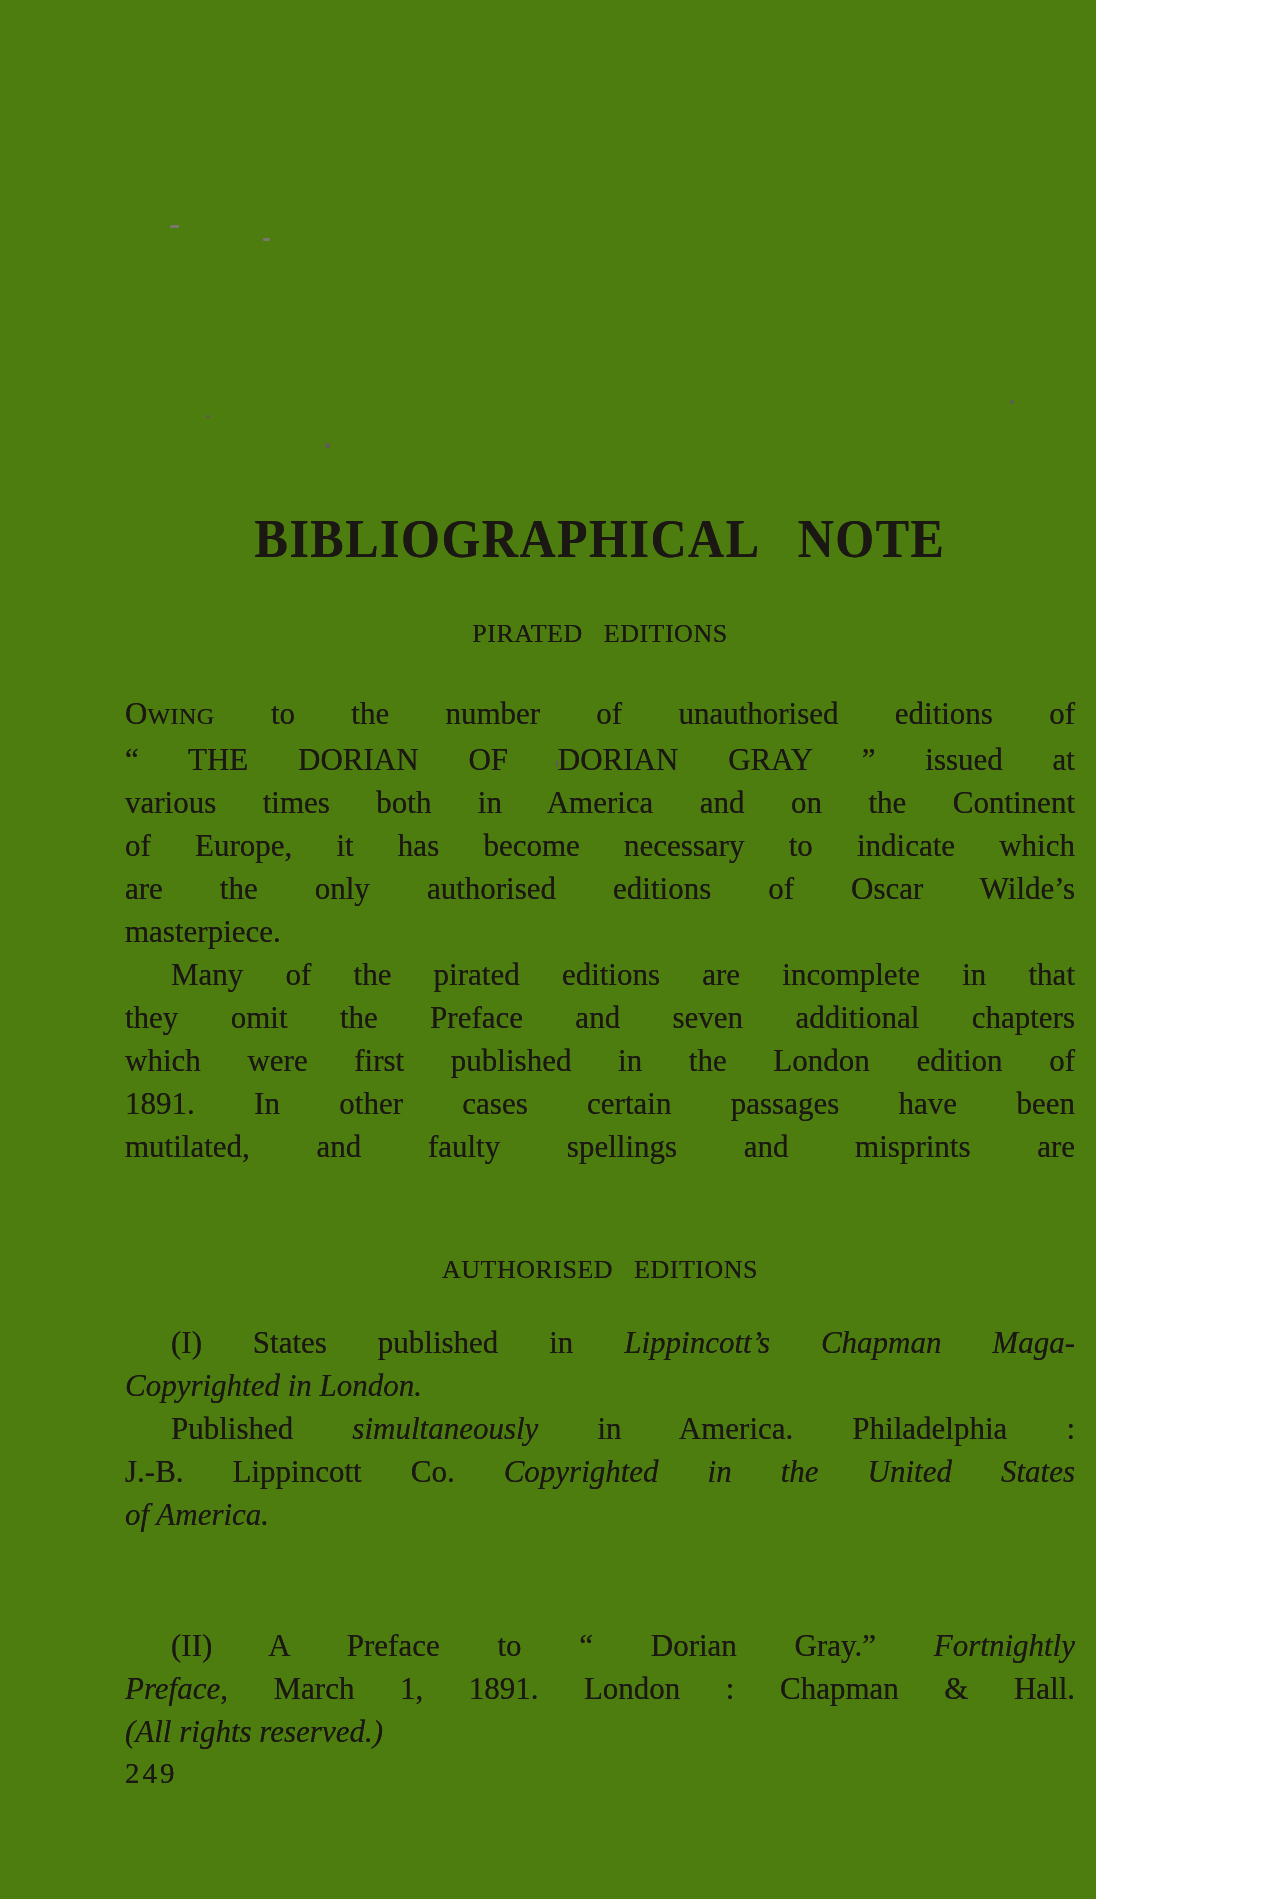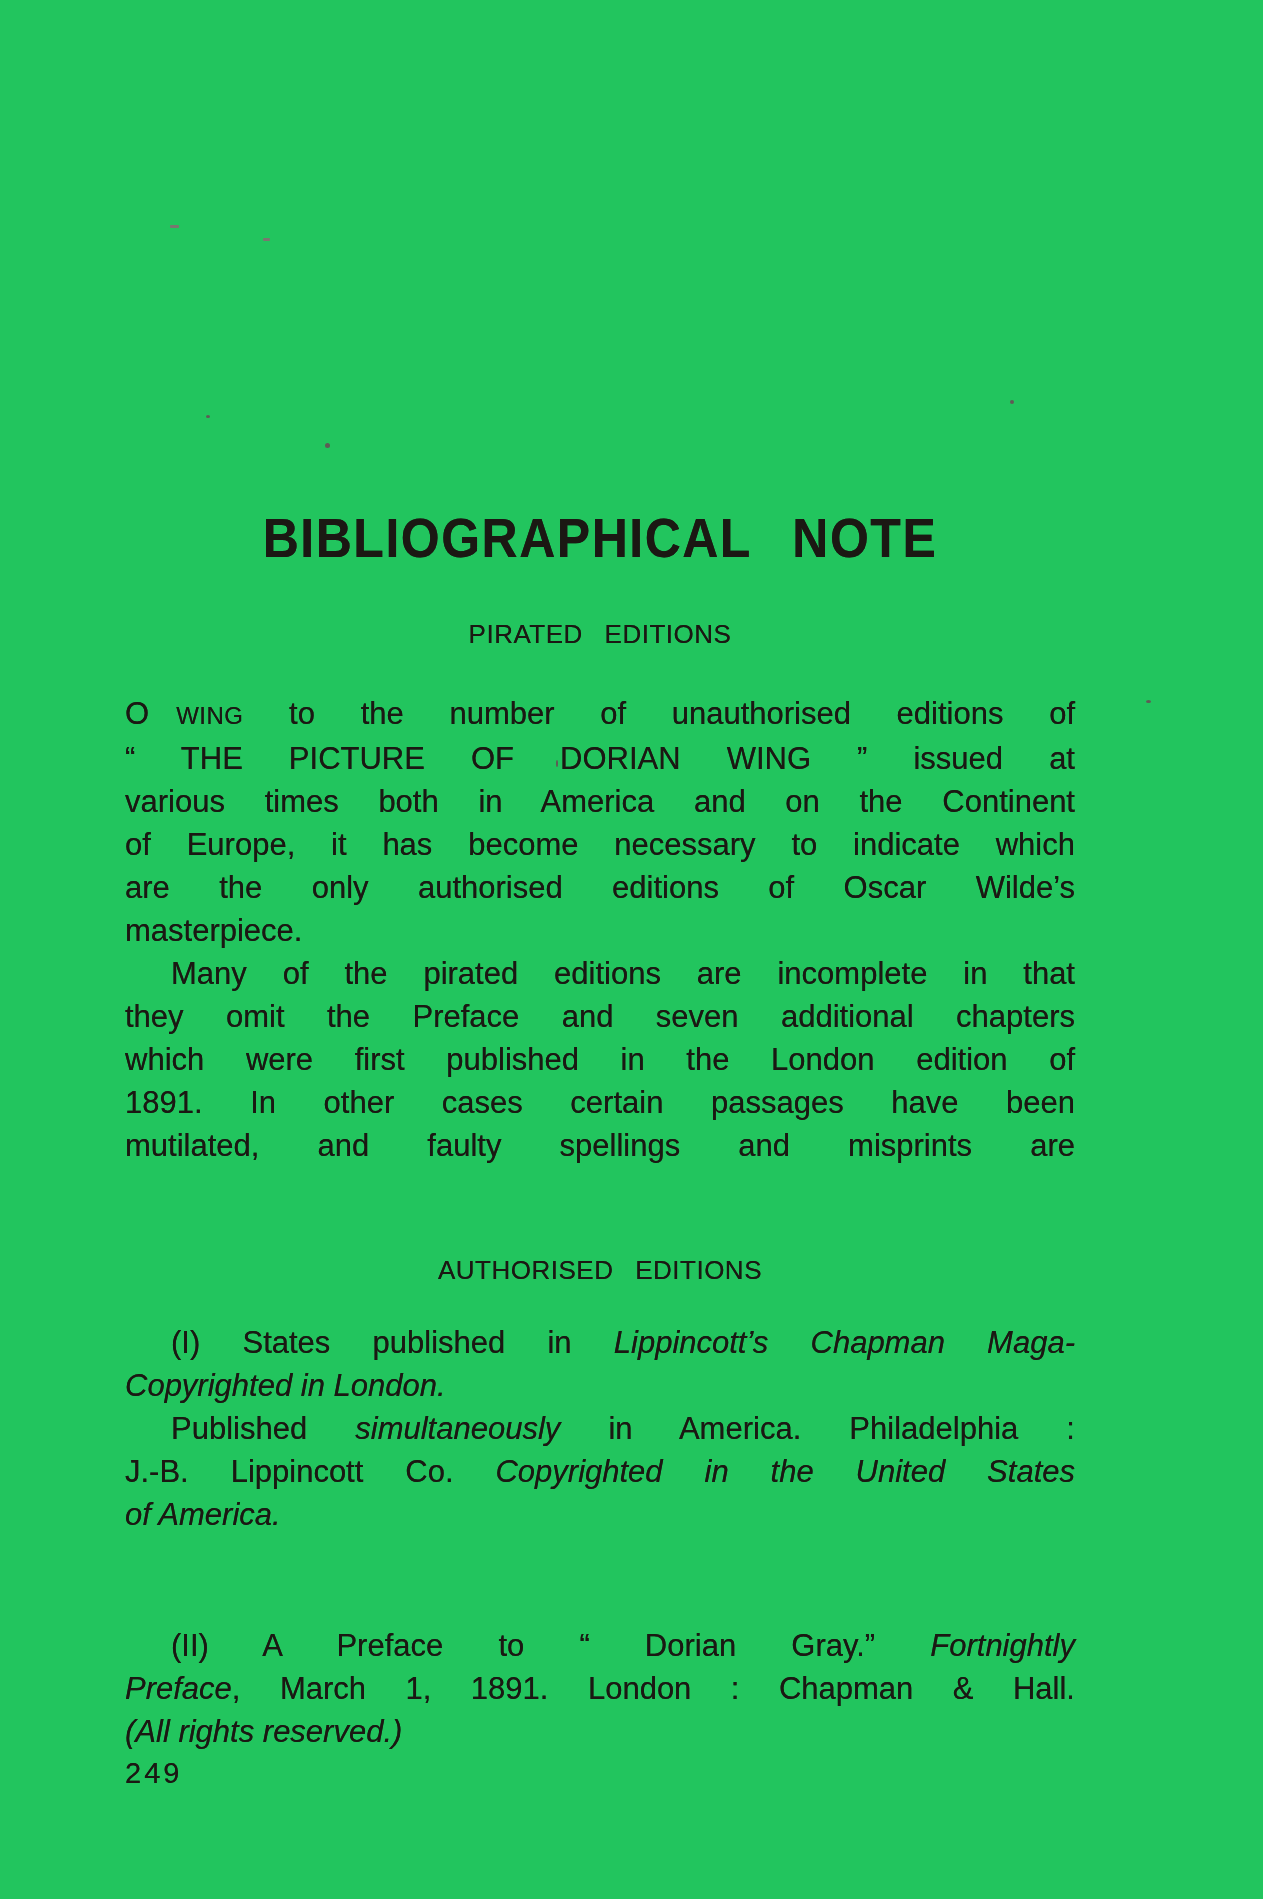--- a/index.html
+++ b/index.html
@@ -1,21 +1,21 @@
 <!DOCTYPE html>
 <html><head>
 <meta charset="utf-8">
 <style>
   html, body { margin: 0; padding: 0; }
   .page {
     position: relative;
-    width: 1263px;
+    width: 1096px;
     height: 1899px;
-    background: #22c55e;
-    font-family: Liberation Sans, sans-serif;
+    background: #4d7c0f;
+    font-family: Liberation Serif, serif;
     color: #1b1813;
     overflow: hidden;
   }
   .block { position: absolute; left: 125px; width: 950px; }
   .ink { text-shadow: 0 0 0.5px rgba(27,24,19,0.85); }
 
   .title {
     top: 506px;
     margin: 0;
     text-align: center;
@@ -39,21 +39,21 @@
 
   .flow { font-size: 31px; line-height: 43px; }
   .f1 { top: 692px; }
   .f2 { top: 1321px; }
   .f3 { top: 1624px; }
 
   .line { text-align: justify; text-align-last: justify; }
   .line.last { text-align-last: left; }
   .ind { padding-left: 46px; }
 
-  .sc { font-size: 24px; letter-spacing: 0.5px; margin-left: 27px; }
+  .sc { font-size: 24px; letter-spacing: 0.5px; }
   .i  { font-style: italic; }
 
   .pagenum {
     top: 1757px;
     text-align: left;
     font-size: 29px;
     letter-spacing: 3px;
   }
 
   .speck {
@@ -79,21 +79,21 @@
   <div class="speck" style="left:1010px;top:400px; width:4px;  height:4px;"></div>
   <div class="speck" style="left:556px; top:760px; width:2px;  height:7px;"></div>
   <div class="speck" style="left:1146px;top:700px; width:5px;  height:3px;"></div>
 
   <h1 class="block title ink">BIBLIOGRAPHICAL NOTE</h1>
 
   <h2 class="block heading h-pirated ink">PIRATED EDITIONS</h2>
 
   <div class="block flow f1 ink">
     <div class="line"><span>O</span><span class="sc">WING</span><span> to the number of unauthorised editions of</span></div>
-    <div class="line">“ THE PICTURE OF DORIAN WING ” issued at</div>
+    <div class="line">“ THE DORIAN OF DORIAN GRAY ” issued at</div>
     <div class="line">various times both in America and on the Continent</div>
     <div class="line">of Europe, it has become necessary to indicate which</div>
     <div class="line">are the only authorised editions of Oscar Wilde’s</div>
     <div class="line last">masterpiece.</div>
     <div class="line ind">Many of the pirated editions are incomplete in that</div>
     <div class="line">they omit the Preface and seven additional chapters</div>
     <div class="line">which were first published in the London edition of</div>
     <div class="line">1891.  In other cases certain passages have been</div>
     <div class="line">mutilated, and faulty spellings and misprints are</div>
   </div>

